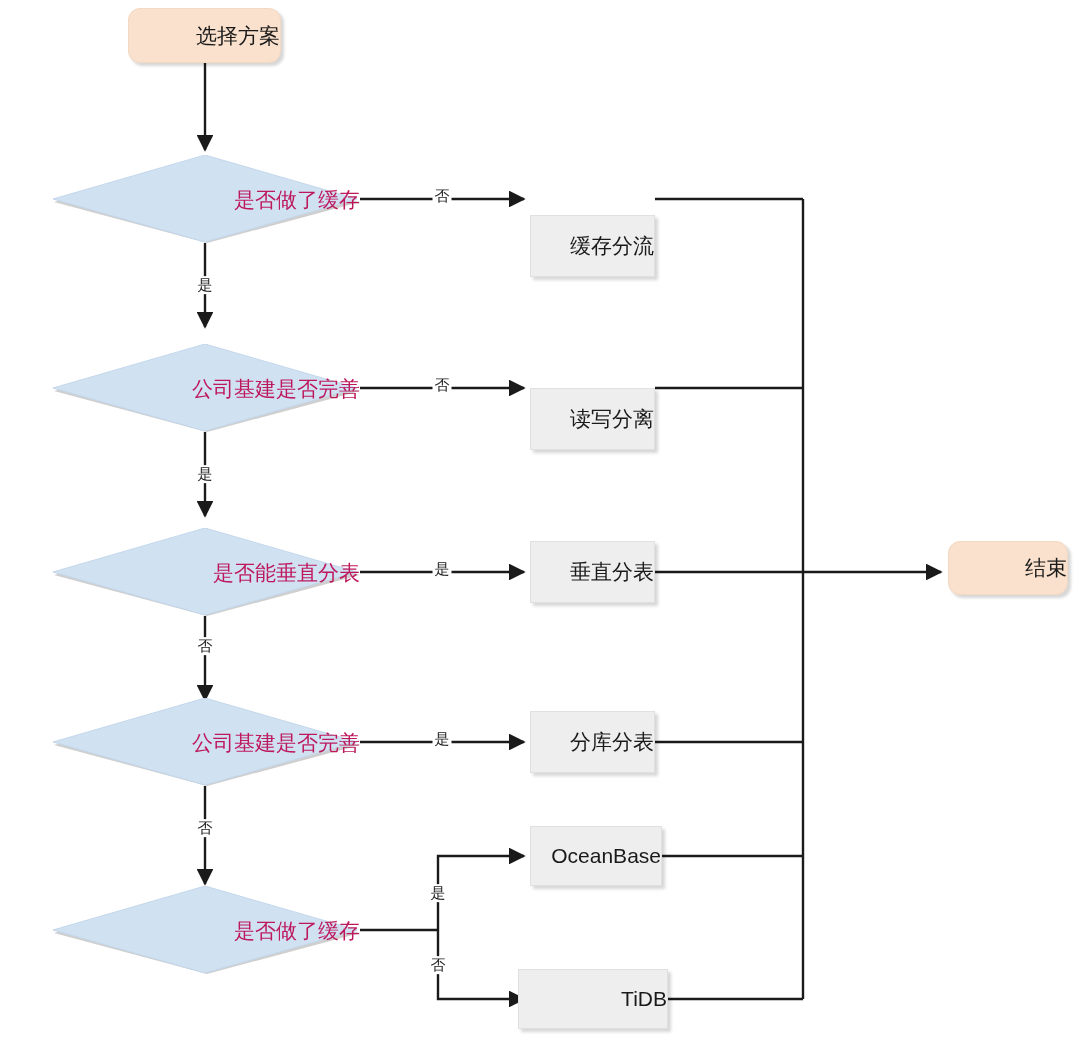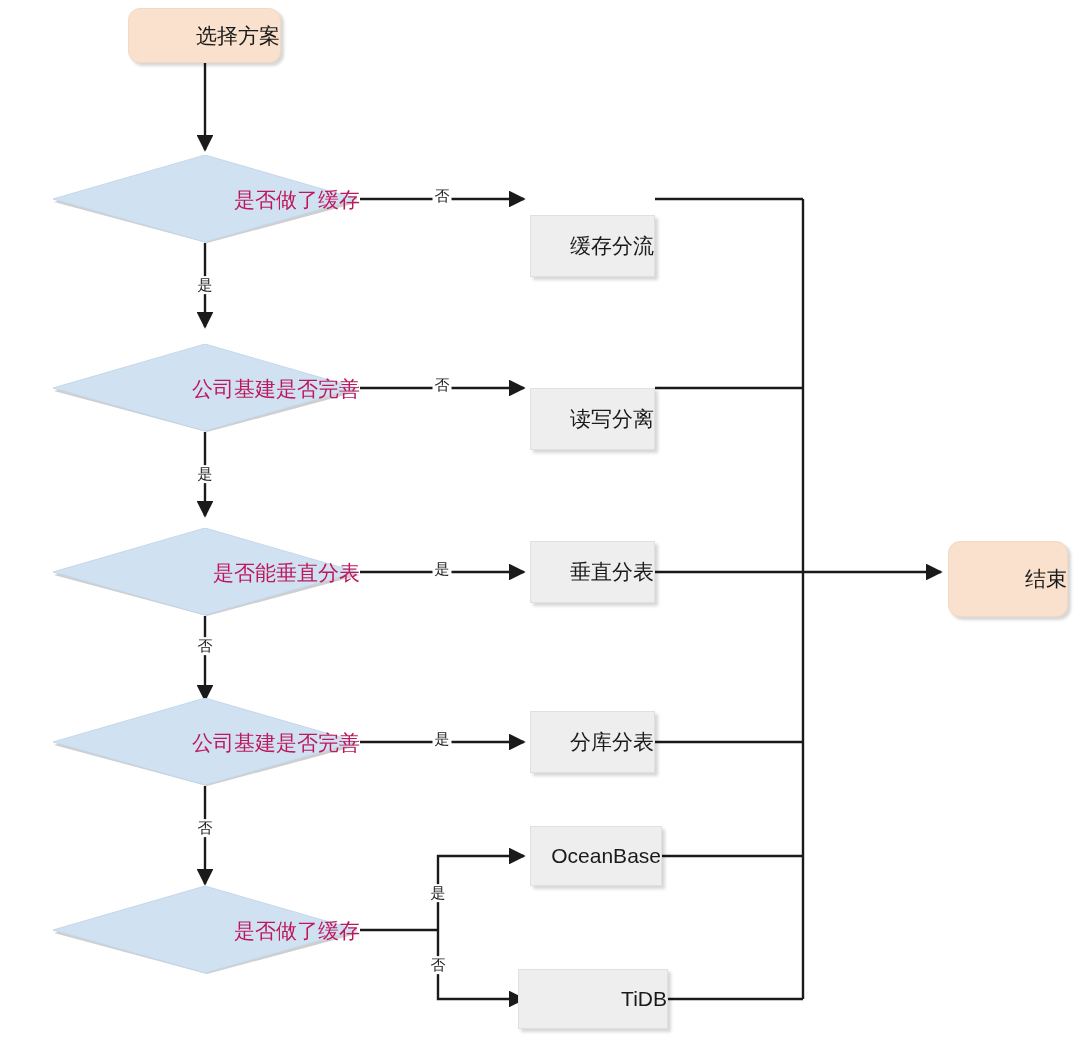--- a/index.html
+++ b/index.html
@@ -205,21 +205,21 @@
   </div>
 
   <div class="node process" style="left:518px; top:969px; width:150px; height:60px;">
     <span>TiDB</span>
   </div>
 
   <div class="node process" style="left:530px; top:826px; width:132px; height:60px;">
     <span>OceanBase</span>
   </div>
 
-  <div class="node terminator" style="left:948px; top:541px; width:120px; height:76px;">
+  <div class="node terminator" style="left:948px; top:541px; width:120px; height:54px;">
     <span>结束</span>
   </div>
 
   <div class="edge-label" style="left:442px; top:196px;">否</div>
   <div class="edge-label vert" style="left:205px; top:285px;">是</div>
 
   <div class="edge-label" style="left:442px; top:385px;">否</div>
   <div class="edge-label vert" style="left:205px; top:474px;">是</div>
 
   <div class="edge-label" style="left:442px; top:569px;">是</div>

